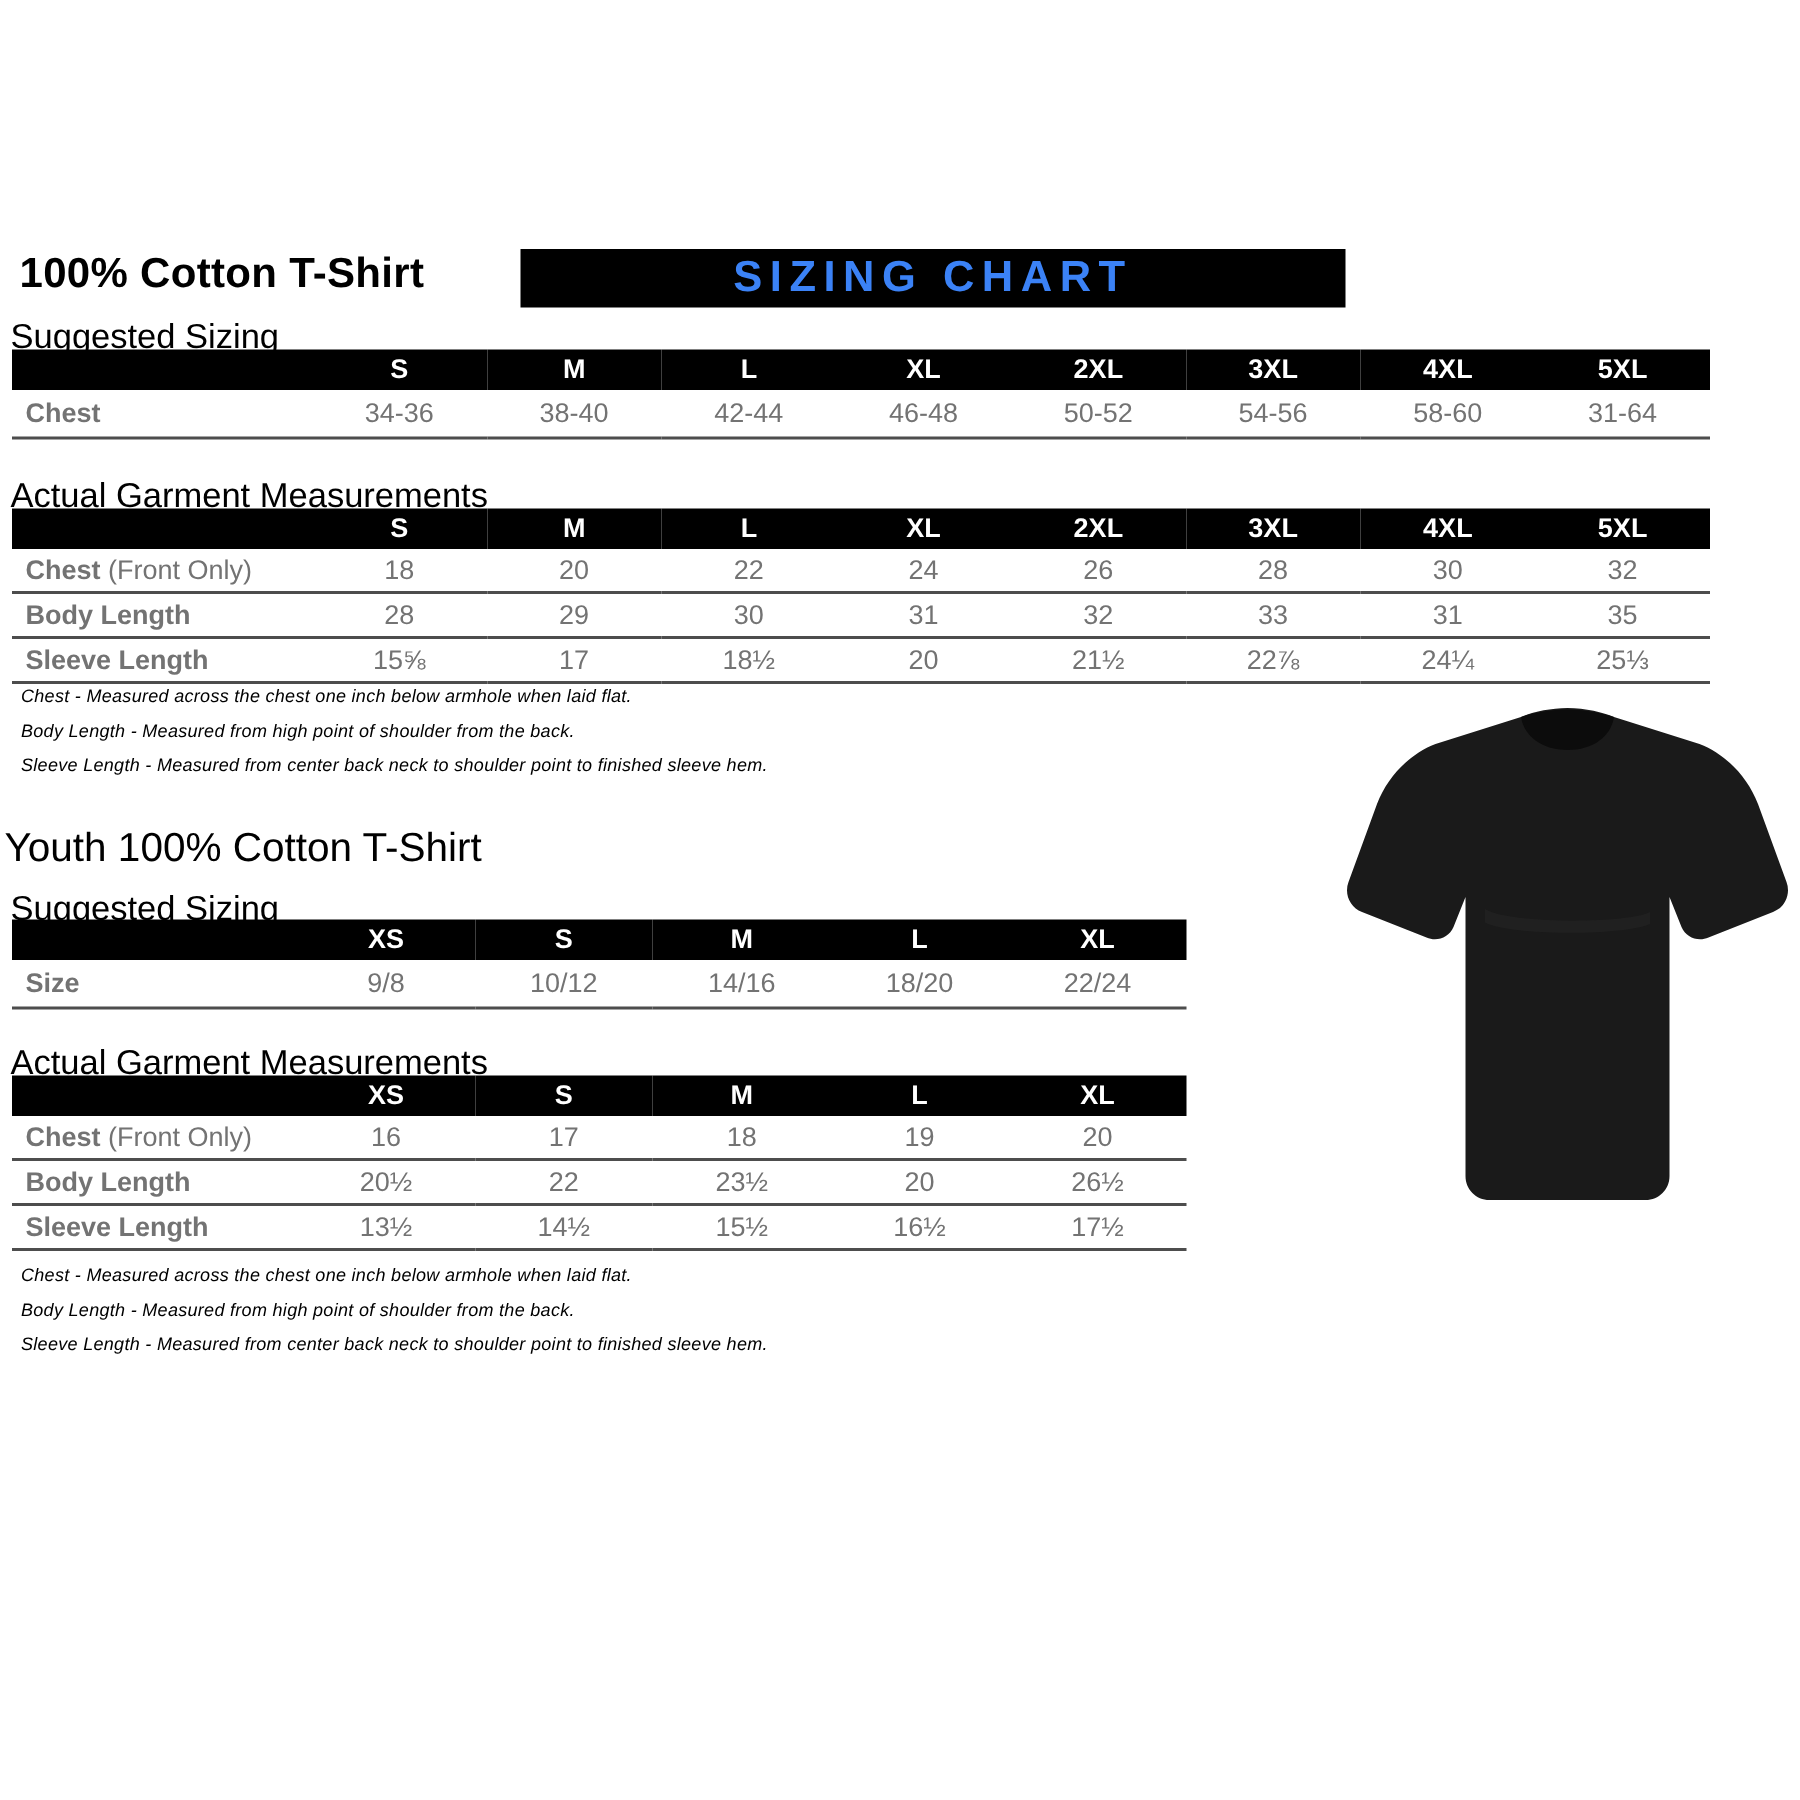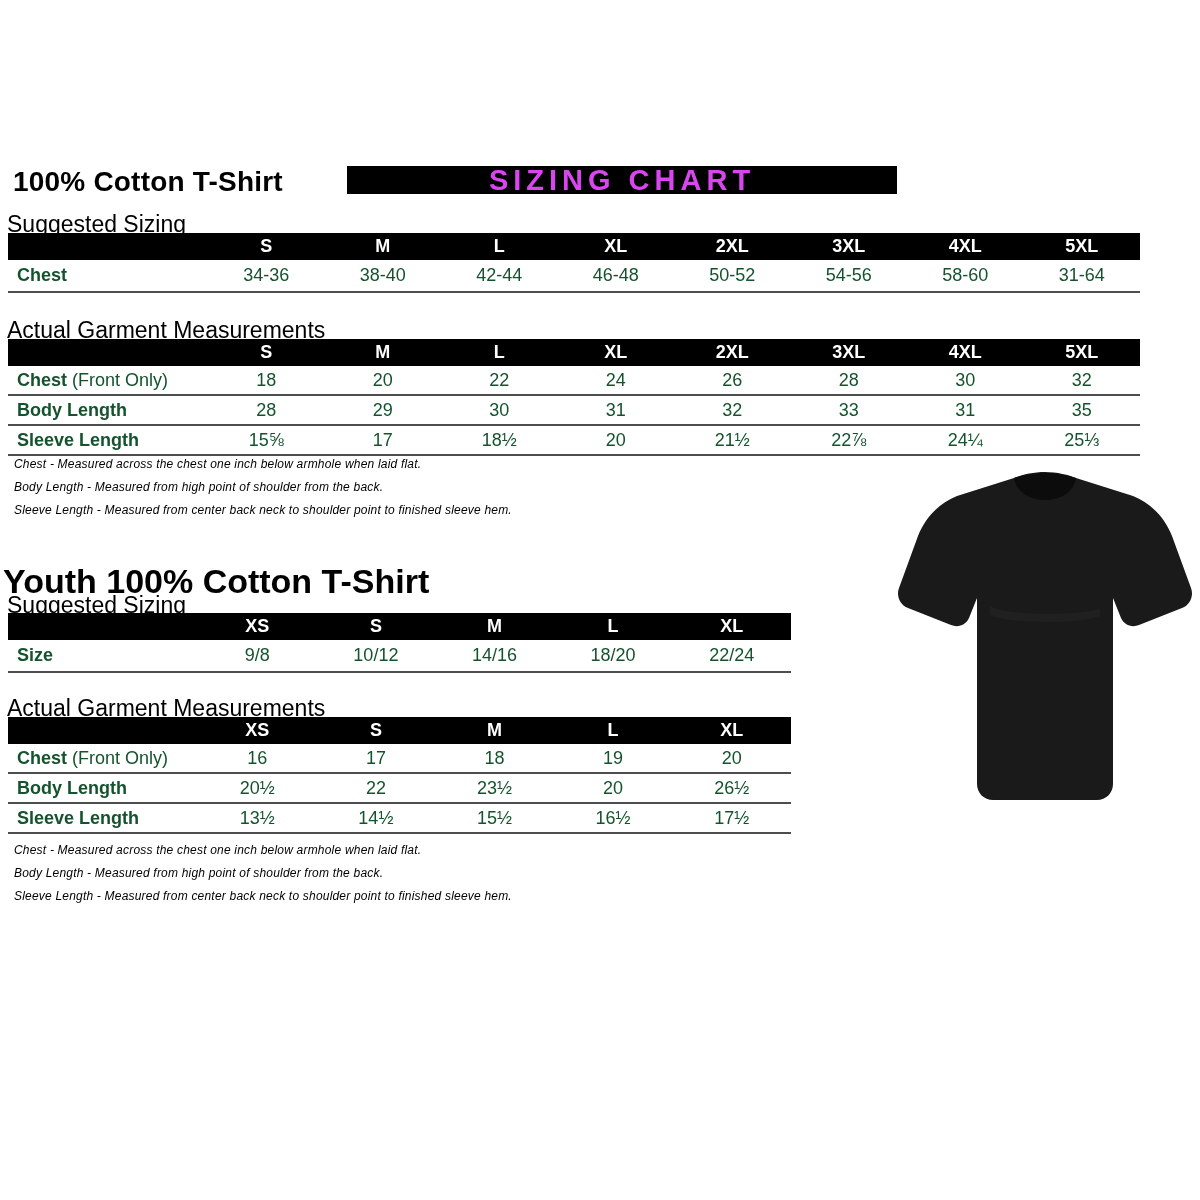--- a/index.html
+++ b/index.html
@@ -1,38 +1,38 @@
 <!DOCTYPE html>
 <html><head>
 <meta charset="utf-8">
 <style>
   html,body { margin:0; padding:0; background:#fff; }
   body { font-family:"Liberation Sans", sans-serif; color:#000; }
   .page { position:relative; width:1200px; height:1200px; background:#ffffff; overflow:hidden; }
 
   .adult-title { position:absolute; left:13px; top:166px; font-size:28px; font-weight:700; letter-spacing:0.2px; }
-  .banner { position:absolute; left:347px; top:166px; width:550px; height:28px; background:#000;
-            color:#d946ef; font-weight:bold; font-size:29px; letter-spacing:5px;
+  .banner { position:absolute; left:347px; top:166px; width:550px; height:39px; background:#000;
+            color:#3b82f6; font-weight:bold; font-size:29px; letter-spacing:5px;
             display:flex; align-items:center; justify-content:center; }
-  .youth-title { position:absolute; left:3px; top:562px; font-size:34px; font-weight:bold; }
+  .youth-title { position:absolute; left:3px; top:550px; font-size:27px; font-weight:normal; }
 
   .section-label { position:absolute; left:7px; font-size:23px; }
   .lbl-sa { top:211px; }
   .lbl-aa { top:317px; }
   .lbl-sy { top:592px; }
   .lbl-ay { top:695px; }
 
   table.tbl { position:absolute; left:8px; border-collapse:collapse; table-layout:fixed; }
   #t-adult-suggested { top:233px; width:1132px; }
   #t-adult-actual    { top:339px; width:1132px; }
   #t-youth-suggested { top:613px; width:783px; }
   #t-youth-actual    { top:717px; width:783px; }
 
   .tbl th { background:#000; color:#fff; font-weight:bold; font-size:18px; height:27px; padding:0; text-align:center; }
-  .tbl td { font-size:18px; height:28px; padding:0; text-align:center; color:#14532d; }
+  .tbl td { font-size:18px; height:28px; padding:0; text-align:center; color:#737373; }
   #t-adult-suggested td, #t-youth-suggested td { height:31px; }
   .tbl td.lbl { text-align:left; padding-left:9px; }
   .tbl .b { font-weight:bold; }
   .tbl tbody tr { border-bottom:2px solid #4d4d4d; }
 
   .notes { position:absolute; left:14px; }
   .notes-adult { top:457px; }
   .notes-youth { top:843px; }
   .notes div { font-size:12px; margin-bottom:9px; letter-spacing:0.2px;font-style:italic; }
 

